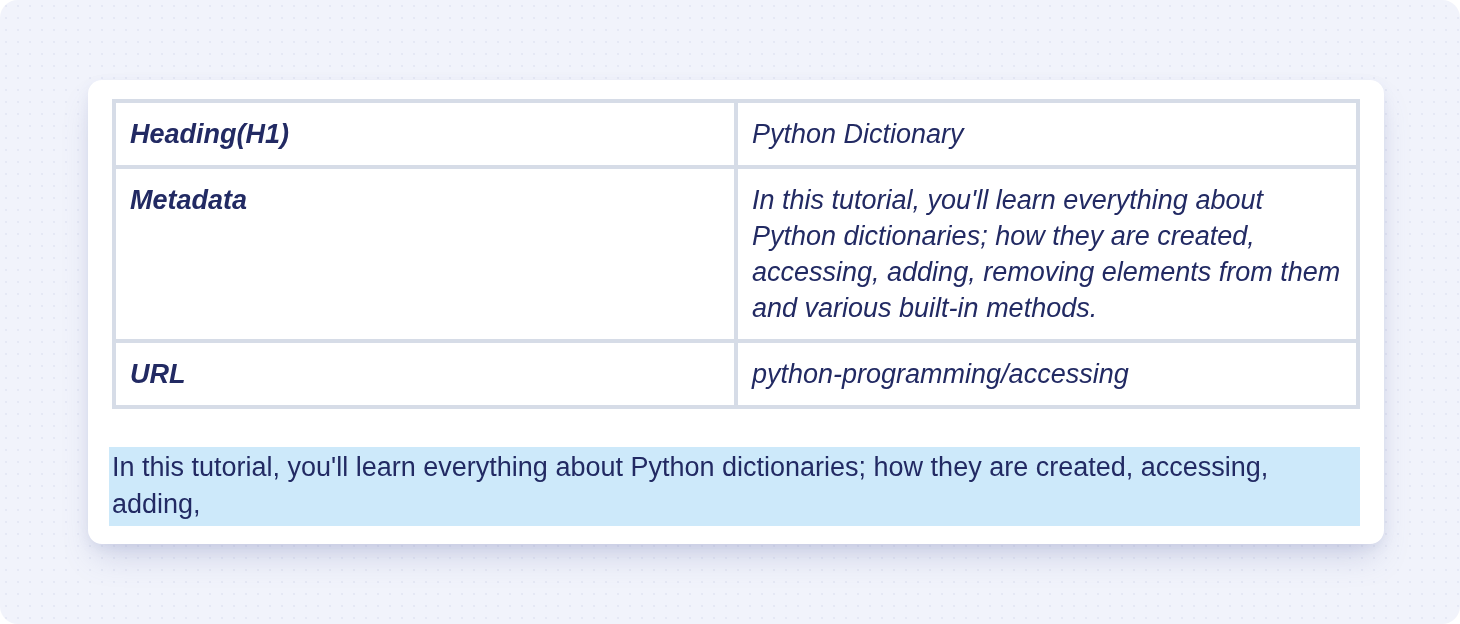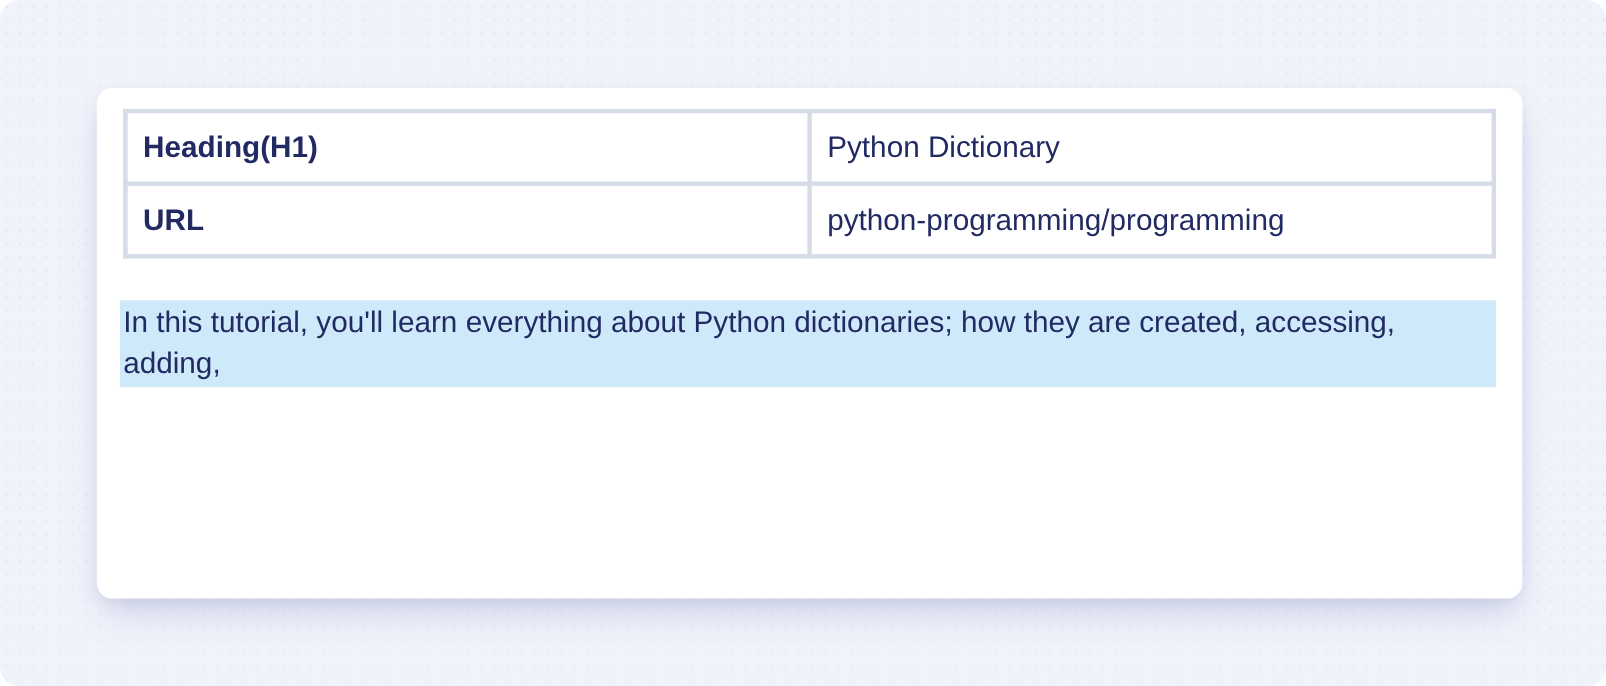--- a/index.html
+++ b/index.html
@@ -37,20 +37,21 @@
     table-layout: fixed;
     color: var(--text, #222a63);
     font-size: 27px;
   }
   table.seo-table td {
     border: 4px solid var(--border, #d6dce7);
     vertical-align: top;
     padding: 13px 14px;
     line-height: 36px;
     overflow: hidden;
+    font-style: italic;
   }
   td.cell-label {
     font-weight: bold;
     width: 50%;
   }
   td.cell-value {
     width: 50%;
   }
   .snippet {
     margin: 38px 0 0 0;
@@ -71,22 +72,26 @@
 <div class="page">
   <div class="card">
 
     <table class="seo-table">
       <tbody>
         <tr>
           <td class="cell-label">Heading(H1)</td>
           <td class="cell-value">Python Dictionary</td>
         </tr>
         <tr>
+          <td class="cell-label">Metadata</td>
+          <td class="cell-value">In this tutorial, you'll learn everything about Python dictionaries; how they are created, accessing, adding, removing elements from them and various built-in methods.</td>
+        </tr>
+        <tr>
           <td class="cell-label">URL</td>
-          <td class="cell-value">python-programming/programming</td>
+          <td class="cell-value">python-programming/accessing</td>
         </tr>
       </tbody>
     </table>
 
     <p class="snippet"><span class="hl-line">In this tutorial, you'll learn everything about Python dictionaries; how they are created, accessing, adding,</span><br>
     </p>
 
   </div>
 </div>
 

